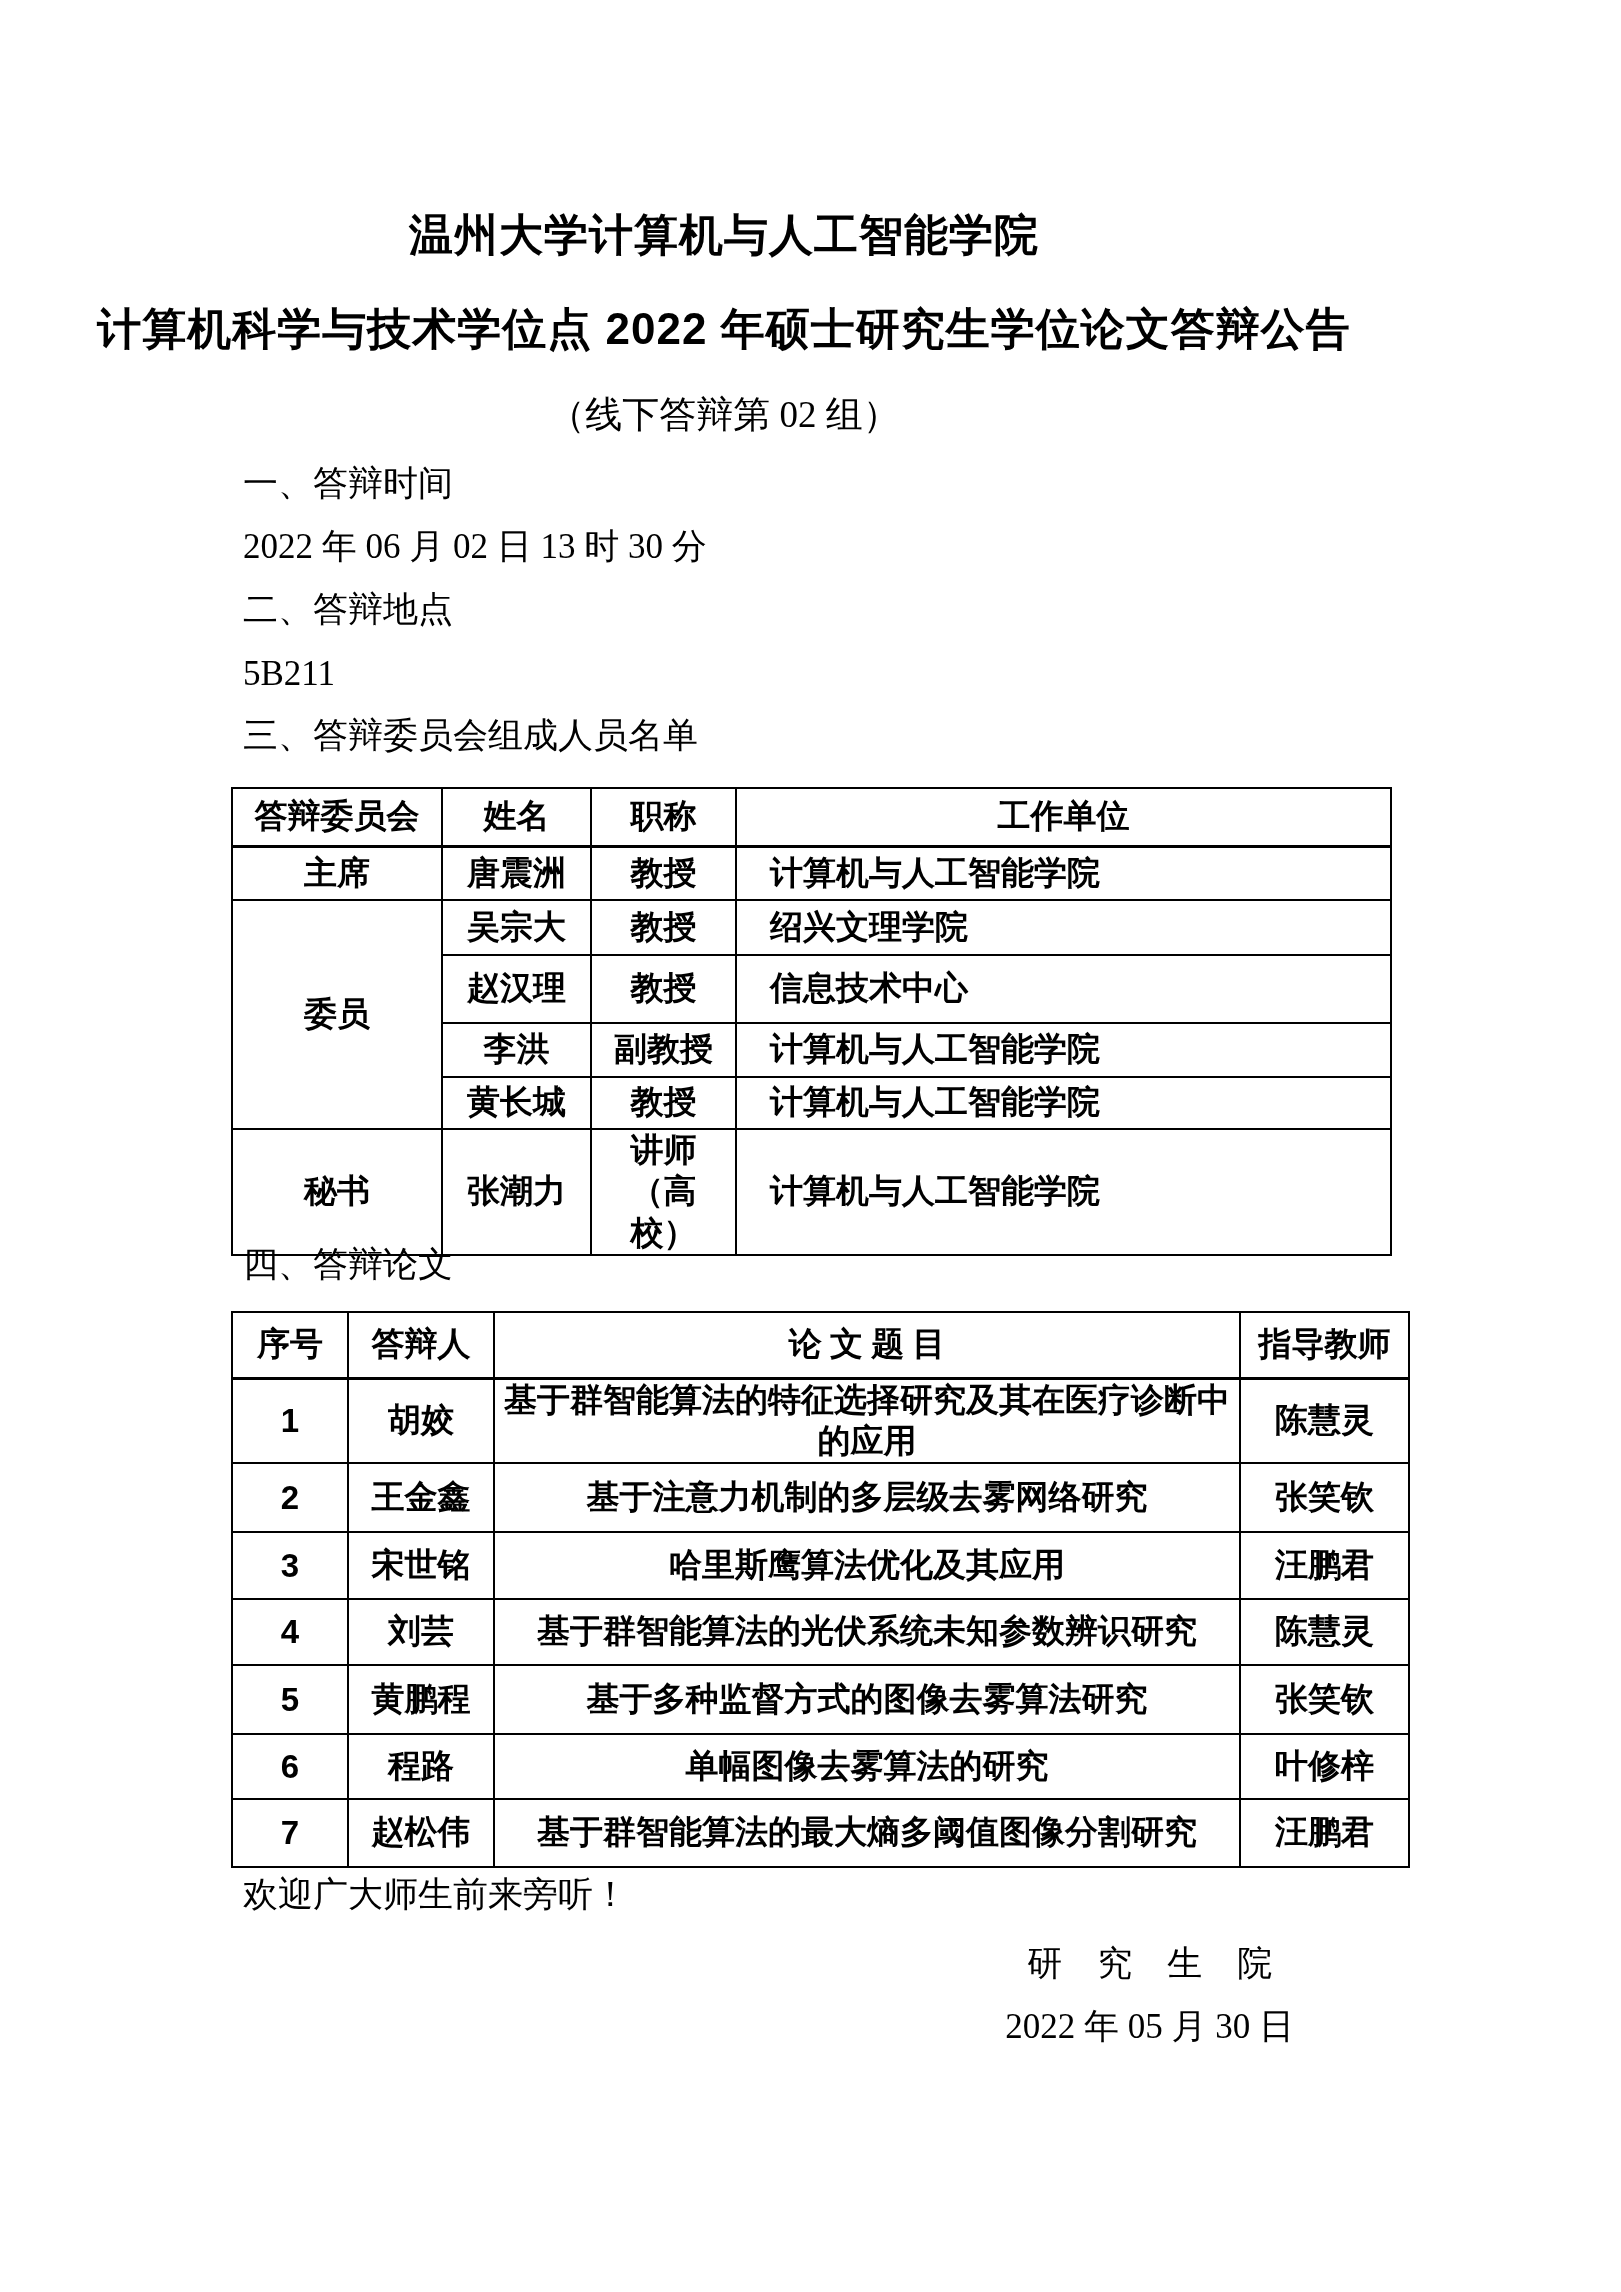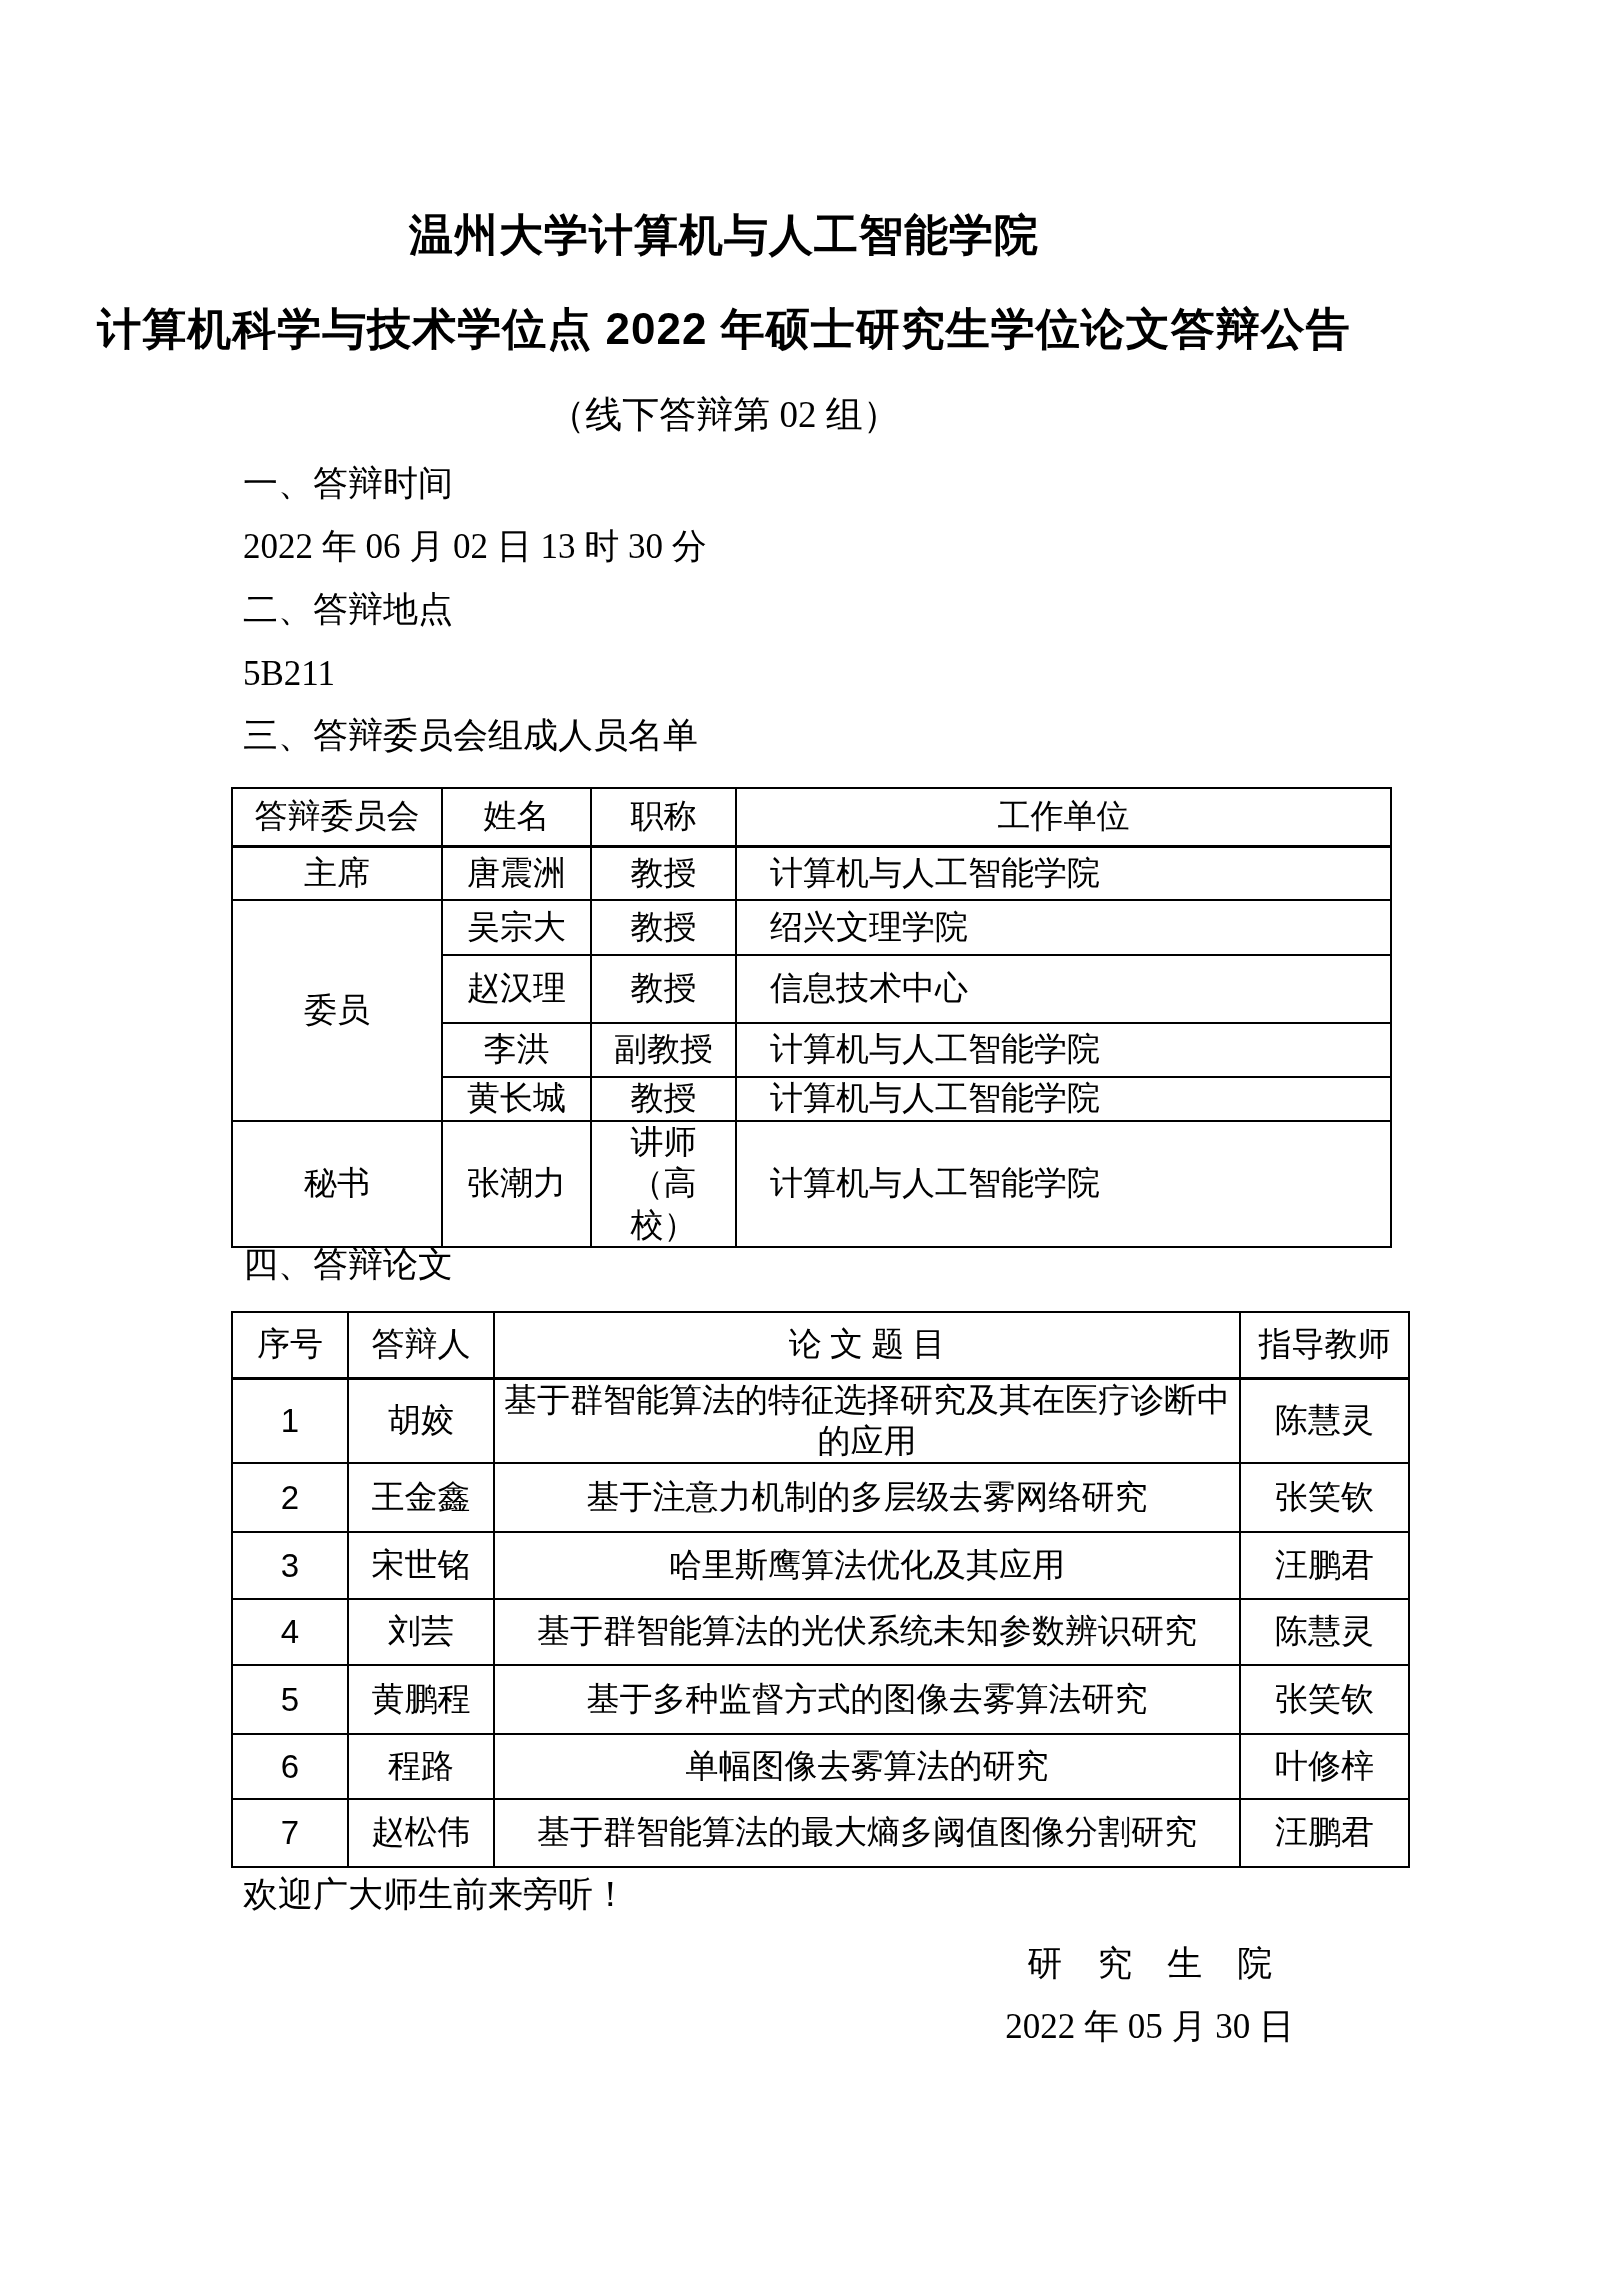--- a/index.html
+++ b/index.html
@@ -8,21 +8,21 @@
     background:#ffffff; margin:0 auto; overflow:hidden;
     font-family:"Liberation Serif","DejaVu Serif",serif;
     color:#000;
   }
   .abs { position:absolute; }
   .center { left:0; width:1448px; text-align:center; }
   .title { font-family:"Liberation Sans","DejaVu Sans",sans-serif; font-weight:bold; font-size:44px; line-height:53px; letter-spacing:1px; }
   .subtitle { font-size:37px; line-height:45px; }
   .bodyline { font-size:35px; line-height:43px; left:243px; }
   table { border-collapse:collapse; table-layout:fixed; background:#fff; }
-  td,th { border:2px solid #000; font-size:33px; font-weight:normal; text-align:center; vertical-align:middle; padding:0 5.9px; box-sizing:border-box; line-height:1.25; }
+  td,th { border:2px solid #000; font-size:33px; font-weight:bold; text-align:center; vertical-align:middle; padding:0 5.9px; box-sizing:border-box; line-height:1.25; }
   .t1 { width:1159px; }
   .t2 { width:1176px; }
   table.t1, table.t2 { border:2.9px solid #000; }
   tr.hdr td { border-bottom-width:3.9px; }
   td.unit { text-align:left; padding-left:33px; }
   .sans { font-family:"Liberation Sans","DejaVu Sans",sans-serif; }
   .footer-block { right:327px; display:flex; flex-direction:column; align-items:center; text-align:center; }
   .fline { font-size:35px; line-height:43px; white-space:pre; }
   .fline + .fline { margin-top:19.6px; }
   .u { text-decoration:underline; text-underline-offset:7.8px; white-space:pre; }
@@ -71,21 +71,21 @@
     <tr style="height:68px">
       <td>赵汉理</td>
       <td>教授</td>
       <td class="unit">信息技术中心</td>
     </tr>
     <tr style="height:54px">
       <td>李洪</td>
       <td>副教授</td>
       <td class="unit">计算机与人工智能学院</td>
     </tr>
-    <tr style="height:44px">
+    <tr style="height:52px">
       <td>黄长城</td>
       <td>教授</td>
       <td class="unit">计算机与人工智能学院</td>
     </tr>
     <tr style="height:86px">
       <td>秘书</td>
       <td>张潮力</td>
       <td>讲师（高校）</td>
       <td class="unit">计算机与人工智能学院</td>
     </tr>

